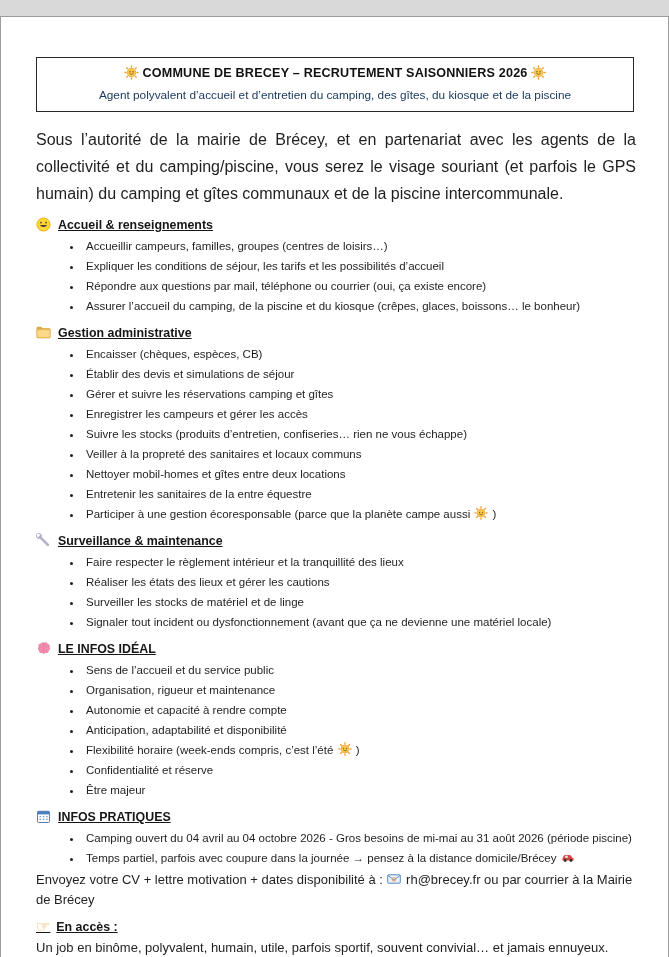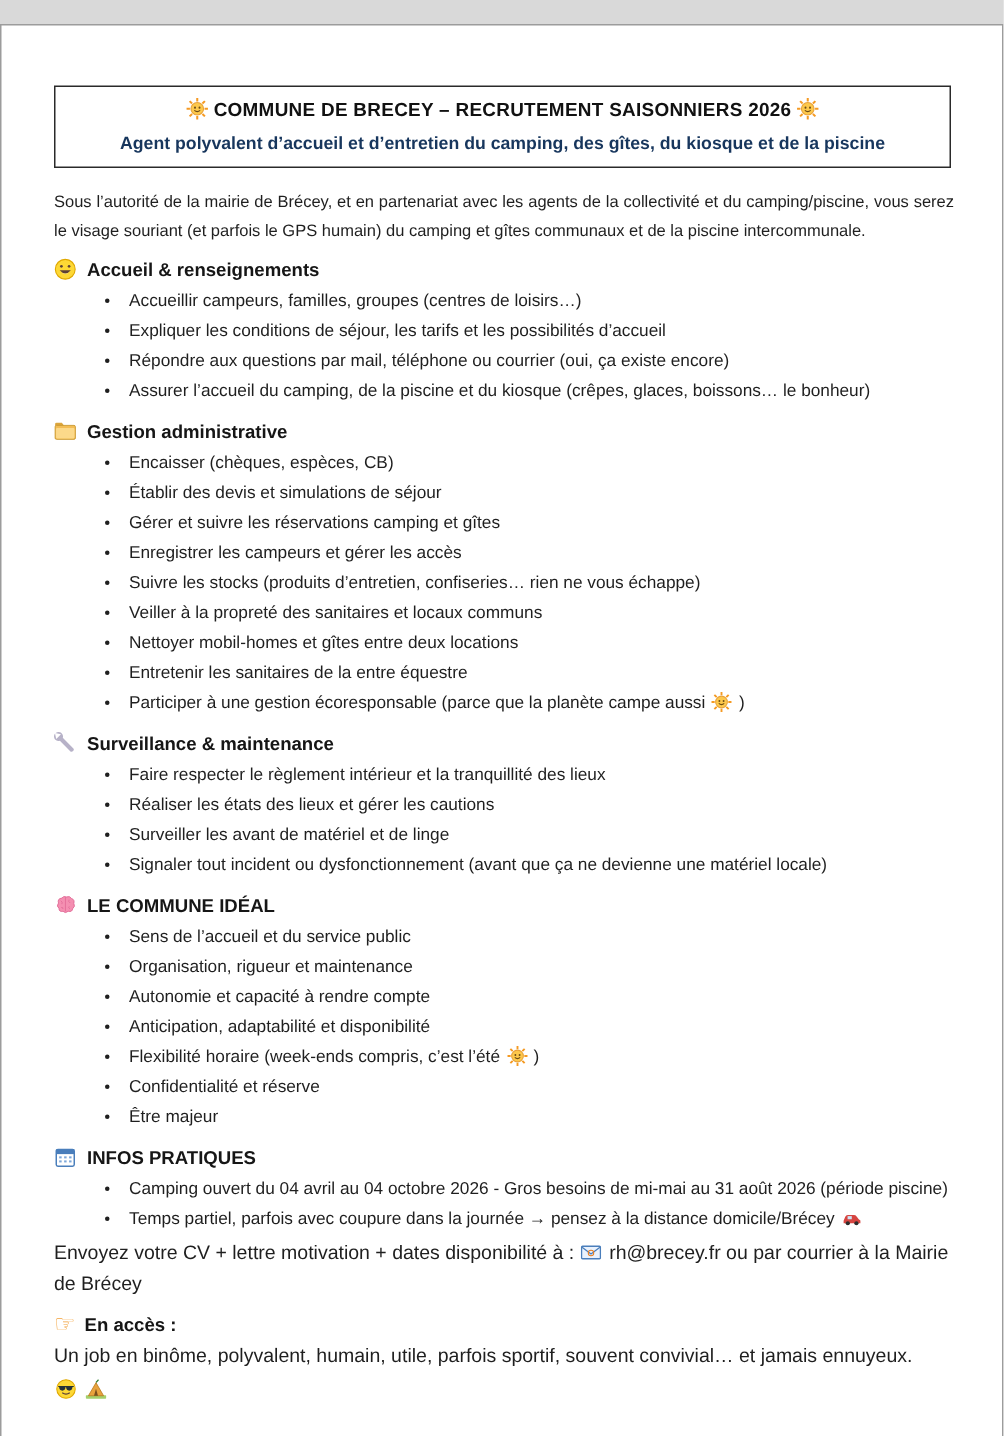--- a/index.html
+++ b/index.html
@@ -10,25 +10,26 @@
     padding:40px 32px 0 35px;
     font-family:"Liberation Sans","DejaVu Sans",sans-serif;
     color:#1f1f1f;
     -webkit-font-smoothing:antialiased;
   }
   .header-box {
     border:1.5px solid #2a2a2a; text-align:center;
     padding:7px 6px 9px; margin:0 2px 14px 0;
   }
   .h-line1 { font-size:12.6px; font-weight:bold; color:#111; letter-spacing:.2px; }
-  .h-line2 { font-size:11.8px; font-weight:bold; color:#17365d; margin-top:8px; }
-  .intro { font-size:11px; line-height:1.7; margin:0 0 1px 0; text-align:justify; }
+  .h-line2 { font-size:11.8px; font-weight:normal; color:#17365d; margin-top:8px; }
+  .intro { font-size:16px; line-height:1.7; margin:0 0 1px 0; text-align:justify; }
   .sec-h {
     font-size:12.4px; line-height:16px; font-weight:bold; color:#161616;
     margin:9px 0 3px 0;
+    text-decoration:underline;
   }
   .sec-h .ico { margin-right:7px; }
   .sec ul { margin:0; padding:0 0 0 47px; }
   .sec li { font-size:11.5px; line-height:20px; padding-left:3px; }
   .sec li::marker { color:#1f1f1f; }
   .ico { width:15px; height:15px; vertical-align:-3px; display:inline-block; }
   .ico.inline { width:14px; height:14px; vertical-align:-2.5px; margin:0 1px; }
   sup { font-size:8px; }
   .body-line { font-size:13px; line-height:1.55; margin:2px 0 5px 0; }
   .bold { font-weight:bold; }
@@ -180,29 +181,29 @@
     </ul>
   </div>
 
   <div class="sec">
     <h2 class="sec-h"><svg class="ico">
           <use href="#i-wrench"></use>
         </svg><span>Surveillance &amp; maintenance</span></h2>
     <ul>
       <li>Faire respecter le règlement intérieur et la tranquillité des lieux</li>
       <li>Réaliser les états des lieux et gérer les cautions</li>
-      <li>Surveiller les avant de matériel et de linge</li>
+      <li>Surveiller les stocks de matériel et de linge</li>
       <li>Signaler tout incident ou dysfonctionnement (avant que ça ne devienne une matériel locale)</li>
     </ul>
   </div>
 
   <div class="sec">
     <h2 class="sec-h"><svg class="ico">
           <use href="#i-brain"></use>
-        </svg><span>LE COMMUNE IDÉAL</span></h2>
+        </svg><span>LE INFOS IDÉAL</span></h2>
     <ul>
       <li>Sens de l’accueil et du service public</li>
       <li>Organisation, rigueur et maintenance</li>
       <li>Autonomie et capacité à rendre compte</li>
       <li>Anticipation, adaptabilité et disponibilité</li>
       <li><span>Flexibilité horaire (week-ends compris, c’est l’été </span><svg class="ico inline">
             <use href="#i-sun"></use>
           </svg><span> )</span></li>
       <li>Confidentialité et réserve</li>
       <li>Être majeur</li>

